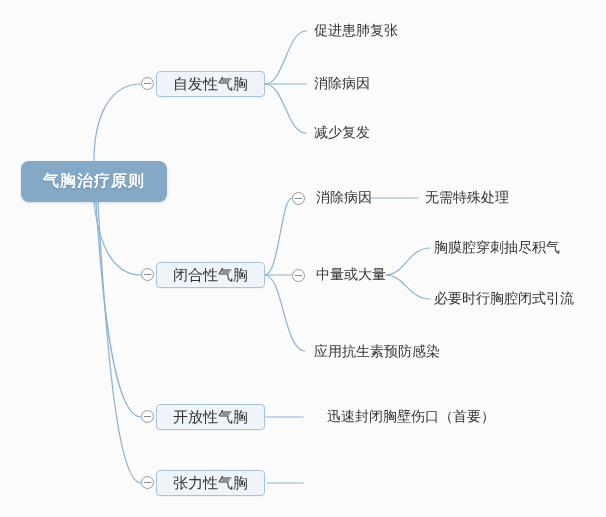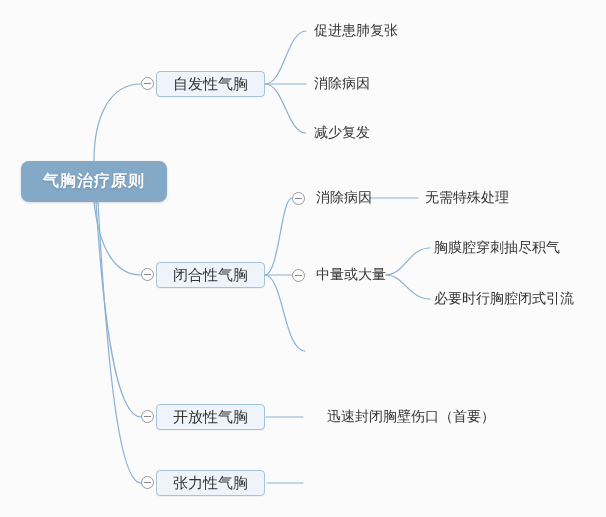--- a/index.html
+++ b/index.html
@@ -142,17 +142,18 @@
 
   <div class="leaf" style="left:314px;top:31px;">促进患肺复张</div>
   <div class="leaf" style="left:314px;top:84px;">消除病因</div>
   <div class="leaf" style="left:314px;top:133px;">减少复发</div>
 
   <div class="leaf" style="left:316px;top:198px;">消除病因</div>
   <div class="leaf" style="left:425px;top:198px;">无需特殊处理</div>
   <div class="leaf" style="left:316px;top:275px;">中量或大量</div>
   <div class="leaf" style="left:434px;top:248px;">胸膜腔穿刺抽尽积气</div>
   <div class="leaf" style="left:434px;top:299px;">必要时行胸腔闭式引流</div>
+  <div class="leaf" style="left:314px;top:352px;">应用抗生素预防感染</div>
 
   <div class="leaf" style="left:314px;top:417px;margin-left:13px;">迅速封闭胸壁伤口（首要）</div>
 
 
 </div>
 
 </body></html>

